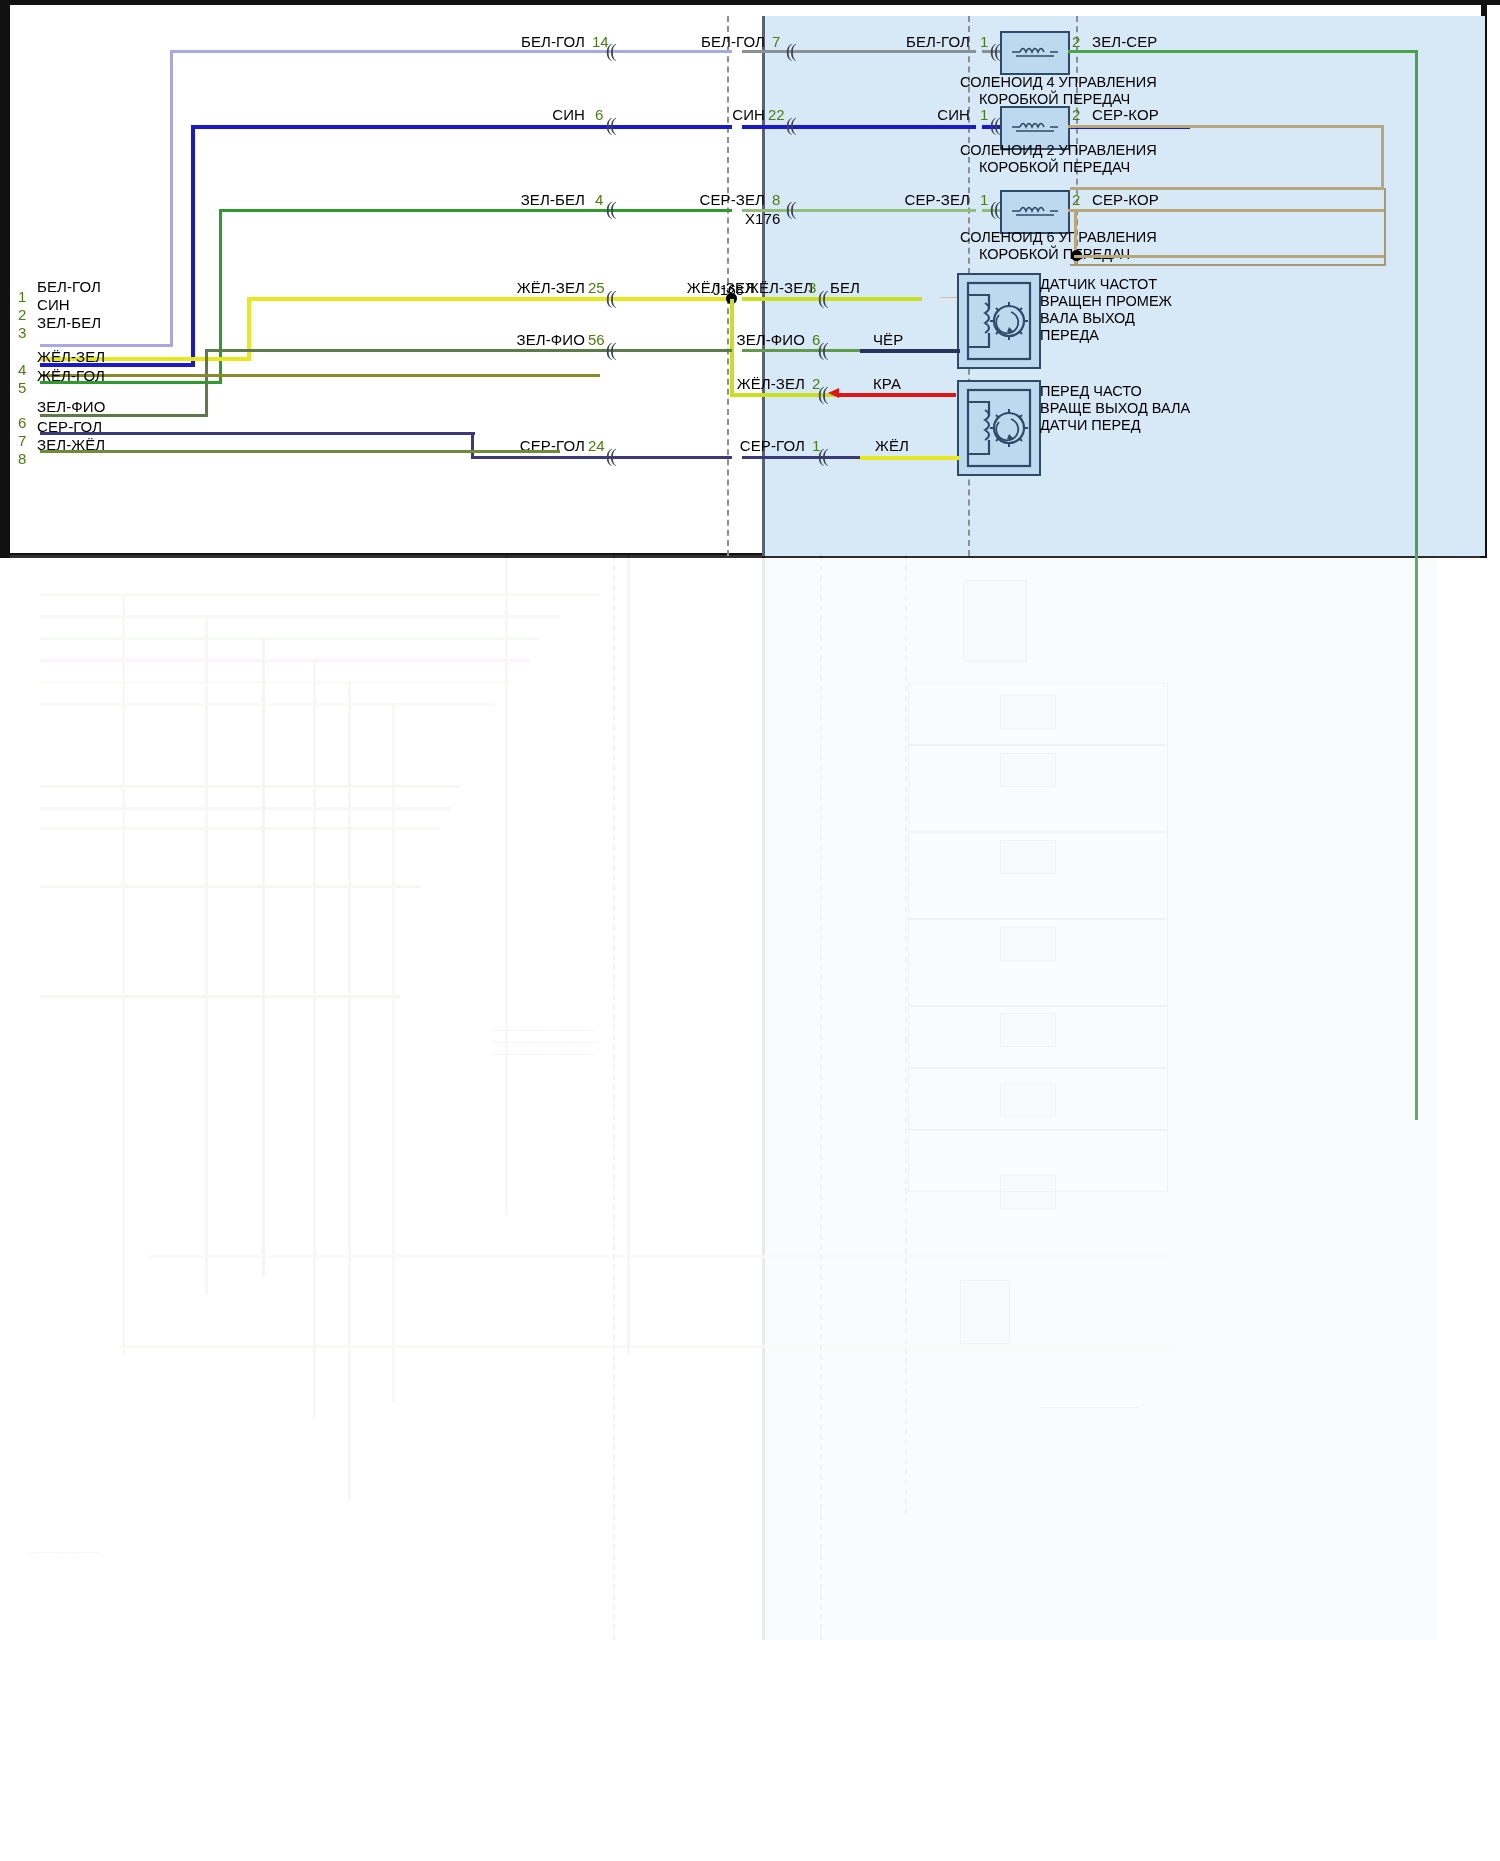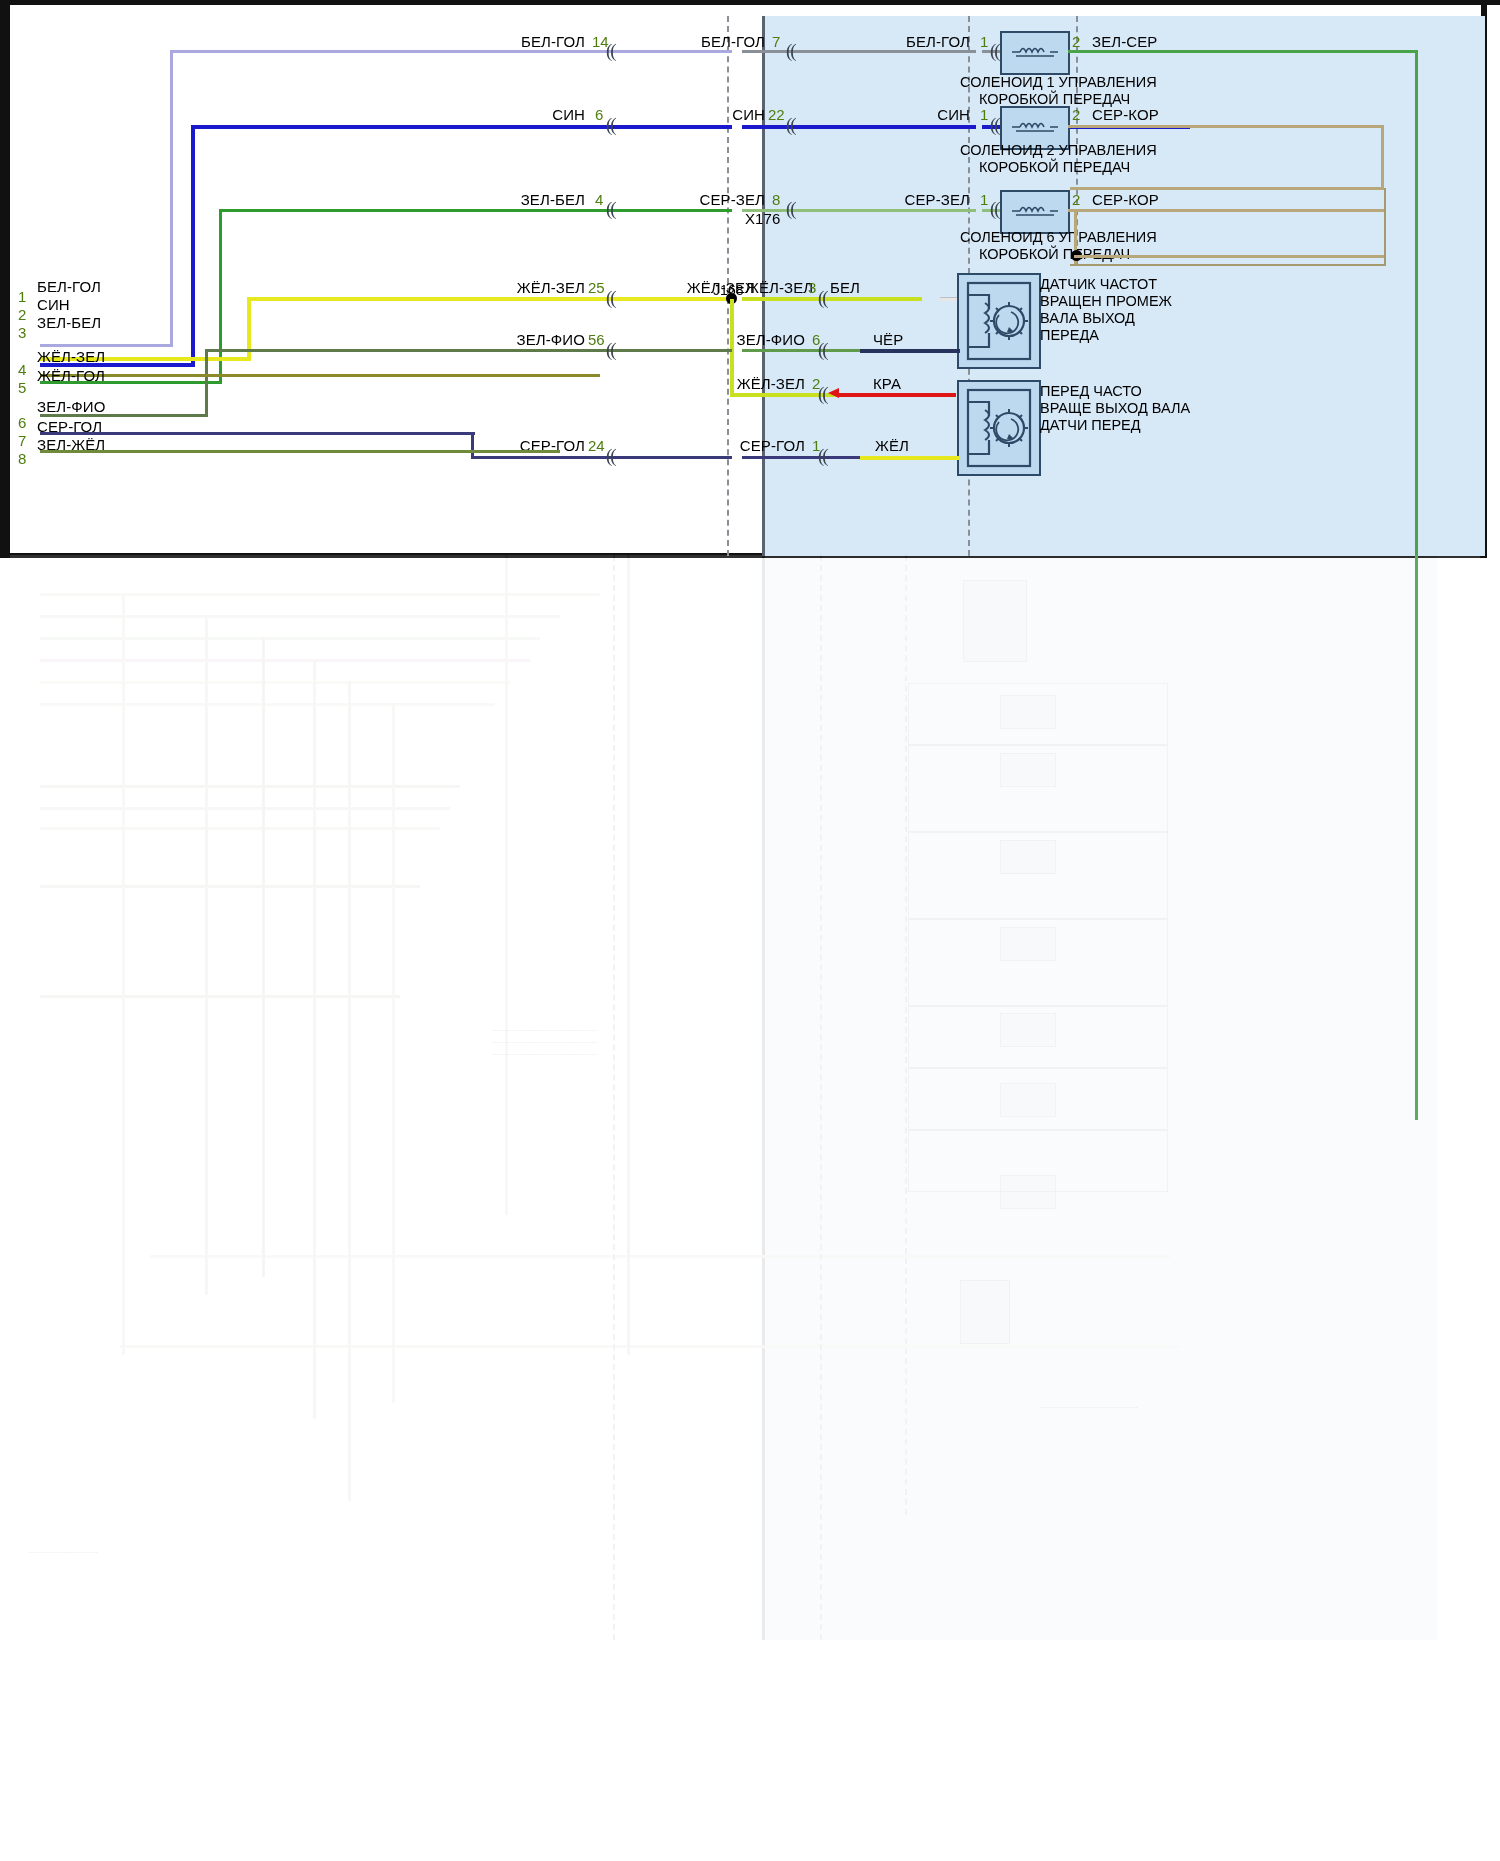--- a/index.html
+++ b/index.html
@@ -89,21 +89,21 @@
   <div class="sq" style="left:990px;top:41px;">((</div>
 
   <div class="sol" style="left:1000px;top:31px;">
     <svg class="coil" viewBox="0 0 46 20">
       <path d="M0 10 L8 10 M8 10 q3 -7 6 0 q3 -7 6 0 q3 -7 6 0 q3 -7 6 0 M38 10 L46 10" fill="none" stroke="#2d4a66" stroke-width="1.6"></path>
       <path d="M4 14 L42 14" stroke="#2d4a66" stroke-width="1.4"></path>
     </svg>
   </div>
   <div class="num" style="left:1072px;top:33px;">2</div>
   <div class="lbl" style="left:1092px;top:33px;">ЗЕЛ-СЕР</div>
-  <div class="desc" style="left:960px;top:74px;">СОЛЕНОИД 1 УПРАВЛЕНИЯ</div>
+  <div class="desc" style="left:960px;top:74px;">СОЛЕНОИД 4 УПРАВЛЕНИЯ</div>
   <div class="desc" style="left:979px;top:91px;">КОРОБКОЙ ПЕРЕДАЧ</div>
 
   <div class="w" style="left:1068px;top:50px;width:350px;background:#49a349;"></div>
   <div class="wv" style="left:1415px;top:50px;height:1070px;background:#49a349;"></div>
 
   <div class="w" style="left:191px;top:125px;width:541px;height:4px;background:#1a1acc;"></div>
   <div class="wv" style="left:191px;top:125px;height:241px;width:4px;background:#1a1acc;"></div>
   <div class="w" style="left:40px;top:363px;width:155px;height:4px;background:#1a1acc;"></div>
   <div class="w" style="left:742px;top:125px;width:234px;height:4px;background:#1a1acc;"></div>
   <div class="w" style="left:982px;top:125px;width:208px;height:4px;background:#1a1acc;"></div>

